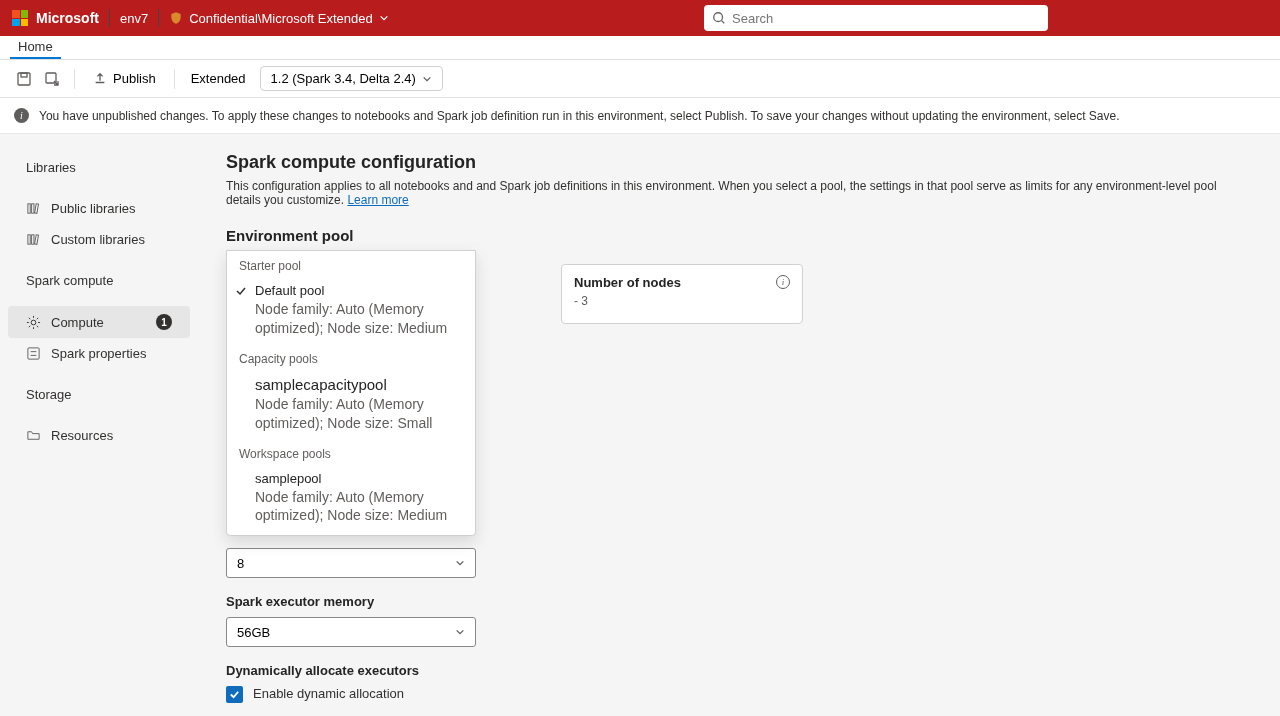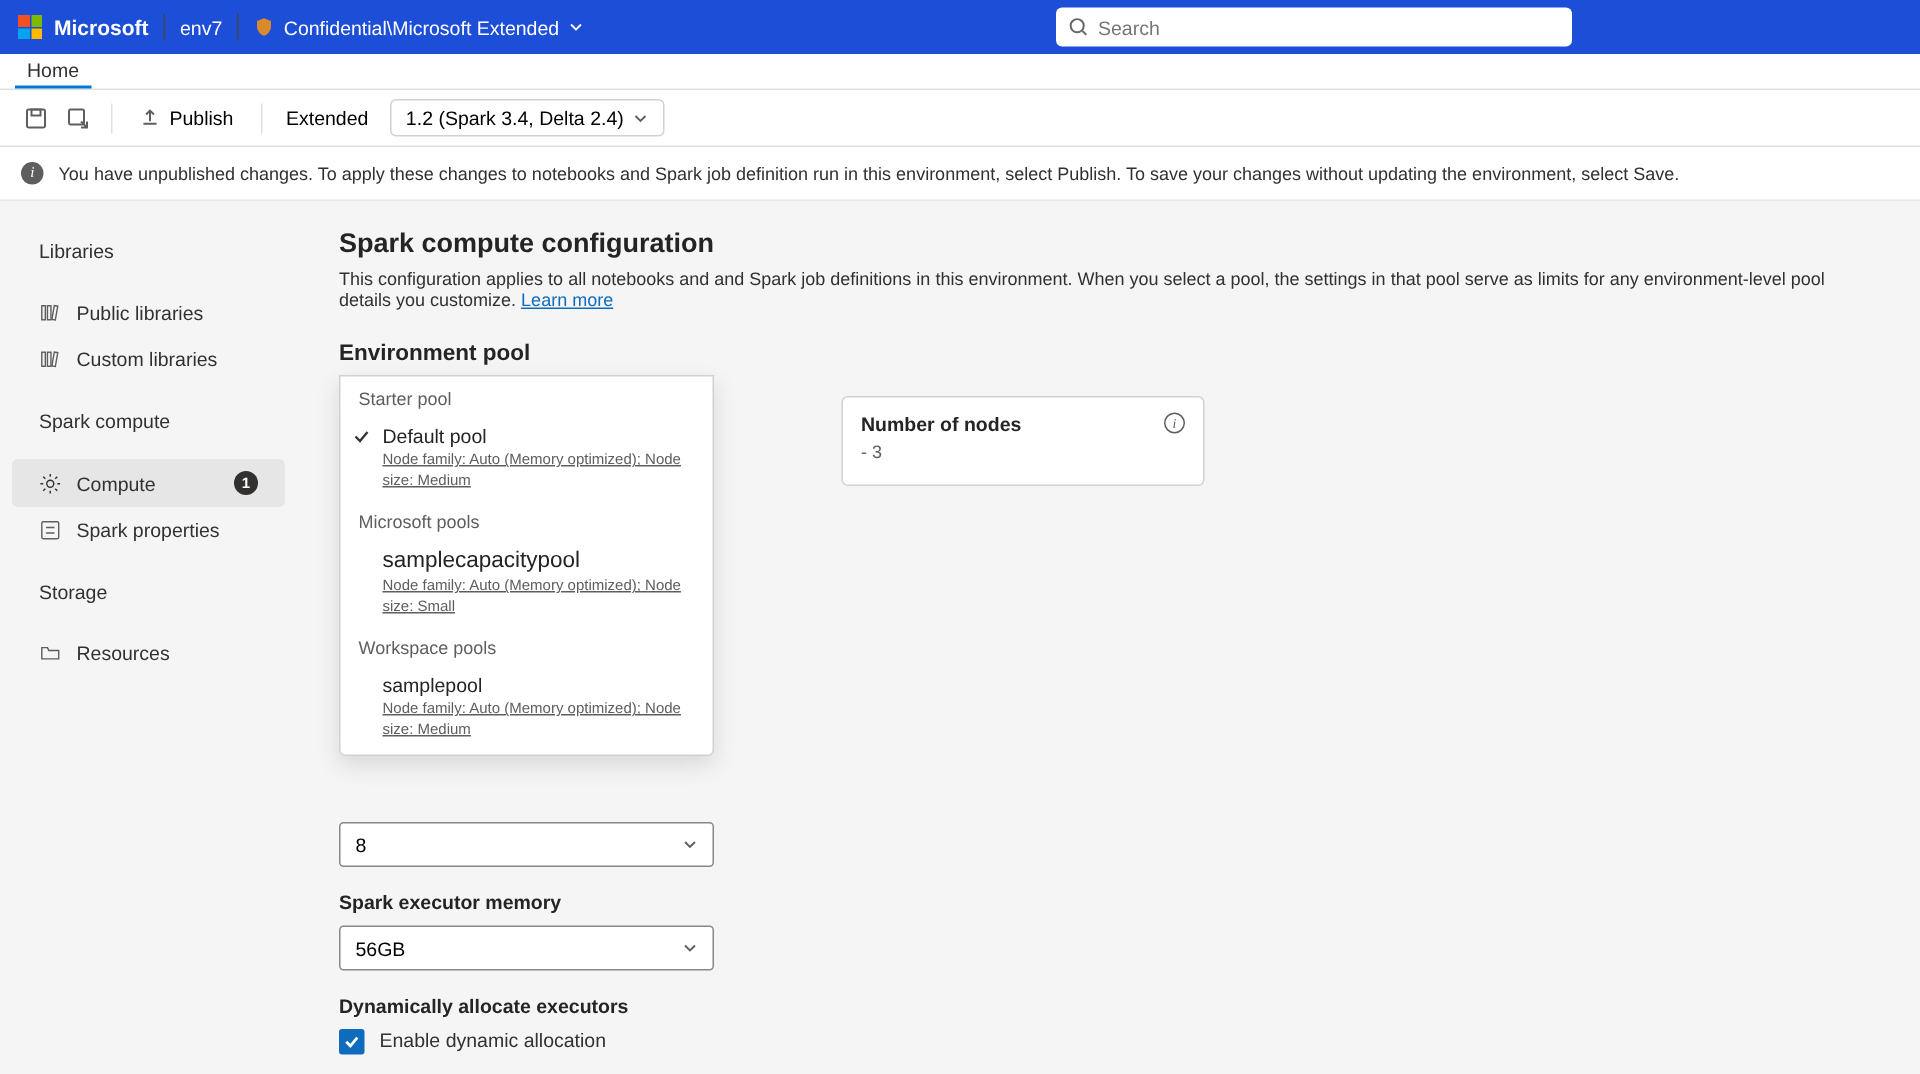--- a/index.html
+++ b/index.html
@@ -1,18 +1,18 @@
 <!DOCTYPE html>
 <html><head>
 <meta charset="utf-8">
 <style>
 * { margin: 0; padding: 0; box-sizing: border-box; font-family: "Segoe UI", -apple-system, BlinkMacSystemFont, sans-serif; }
 body { background: #f5f5f5; width: 1280px; height: 716px; overflow: hidden; }
 
-.top-bar { background: #1d4ed8; height: 36px; display: flex; align-items: center; padding: 0 12px; color: #fff; }
+.top-bar { background: #b91c1c; height: 36px; display: flex; align-items: center; padding: 0 12px; color: #fff; }
 .ms-logo { display: flex; align-items: center; gap: 4px; }
 .ms-grid { width: 16px; height: 16px; display: grid; grid-template: 1fr 1fr / 1fr 1fr; gap: 1px; }
 .ms-grid span:nth-child(1){background:#f25022;}
 .ms-grid span:nth-child(2){background:#7fba00;}
 .ms-grid span:nth-child(3){background:#00a4ef;}
 .ms-grid span:nth-child(4){background:#ffb900;}
 .ms-text { font-weight: 600; font-size: 14px; margin-left: 4px; }
 .top-div { width: 1px; height: 18px; background: #444; margin: 0 10px; }
 .env-name { font-size: 13px; }
 .sensitivity { display: flex; align-items: center; gap: 6px; font-size: 13px; cursor: pointer; }
@@ -55,21 +55,21 @@
 .select-box { width: 250px; height: 30px; border: 1px solid #8a8886; border-bottom: 2px solid #0f6cbd; border-radius: 3px; display: flex; align-items: center; padding: 0 10px; font-size: 13px; background: #fff; cursor: pointer; justify-content: space-between; }
 .select-box.plain { border-bottom: 1px solid #8a8886; }
 .chev { width: 10px; height: 10px; }
 
 .dropdown-panel { position: absolute; top: 116px; left: 28px; width: 250px; background: #fff; border: 1px solid #d1d1d1; border-radius: 0 0 4px 4px; box-shadow: 0 6px 16px rgba(0,0,0,0.12); z-index: 10; padding-bottom: 4px; }
 .dd-group-label { font-size: 12px; color: #605e5c; padding: 8px 12px 4px; }
 .dd-option { padding: 6px 12px 6px 28px; cursor: pointer; position: relative; }
 .dd-option .check { position: absolute; left: 8px; top: 8px; width: 12px; height: 12px; }
 .dd-option .opt-title { font-size: 13px; color: #242424; }
 .dd-option .opt-title.big { font-size: 15px; }
-.dd-option .opt-sub { font-size: 10px; color: #605e5c; margin-top: 2px; line-height: 1.35; text-decoration: underline; }
+.dd-option .opt-sub { font-size: 14px; color: #605e5c; margin-top: 2px; line-height: 1.35; }
 
 .info-card { position: absolute; left: 363px; top: 130px; width: 242px; height: 60px; border: 1px solid #d1d1d1; border-radius: 4px; background: #fff; padding: 10px 12px; }
 .info-card .row1 { display: flex; justify-content: space-between; align-items: flex-start; }
 .info-card .lbl { font-size: 13px; font-weight: 600; color: #242424; }
 .info-card .val { font-size: 12px; color: #605e5c; margin-top: 4px; }
 .info-icon-sm { width: 14px; height: 14px; border: 1px solid #605e5c; border-radius: 50%; display: flex; align-items: center; justify-content: center; font-size: 9px; font-style: italic; font-family: Georgia, serif; color: #605e5c; }
 
 .field-label { font-size: 13px; font-weight: 600; color: #242424; margin-top: 16px; margin-bottom: 8px; }
 .hidden-under { height: 260px; }
 
@@ -221,21 +221,21 @@
 
     <div class="dropdown-panel">
       <div class="dd-group-label">Starter pool</div>
       <div class="dd-option">
         <svg class="check" viewBox="0 0 12 12">
             <path d="M2 6l3 3 5-6" stroke="#323130" stroke-width="1.5" fill="none"></path>
           </svg>
         <div class="opt-title">Default pool</div>
         <div class="opt-sub">Node family: Auto (Memory optimized); Node size: Medium</div>
       </div>
-      <div class="dd-group-label">Microsoft pools</div>
+      <div class="dd-group-label">Capacity pools</div>
       <div class="dd-option">
         <div class="opt-title big">samplecapacitypool</div>
         <div class="opt-sub">Node family: Auto (Memory optimized); Node size: Small</div>
       </div>
       <div class="dd-group-label">Workspace pools</div>
       <div class="dd-option">
         <div class="opt-title">samplepool</div>
         <div class="opt-sub">Node family: Auto (Memory optimized); Node size: Medium</div>
       </div>
     </div>

